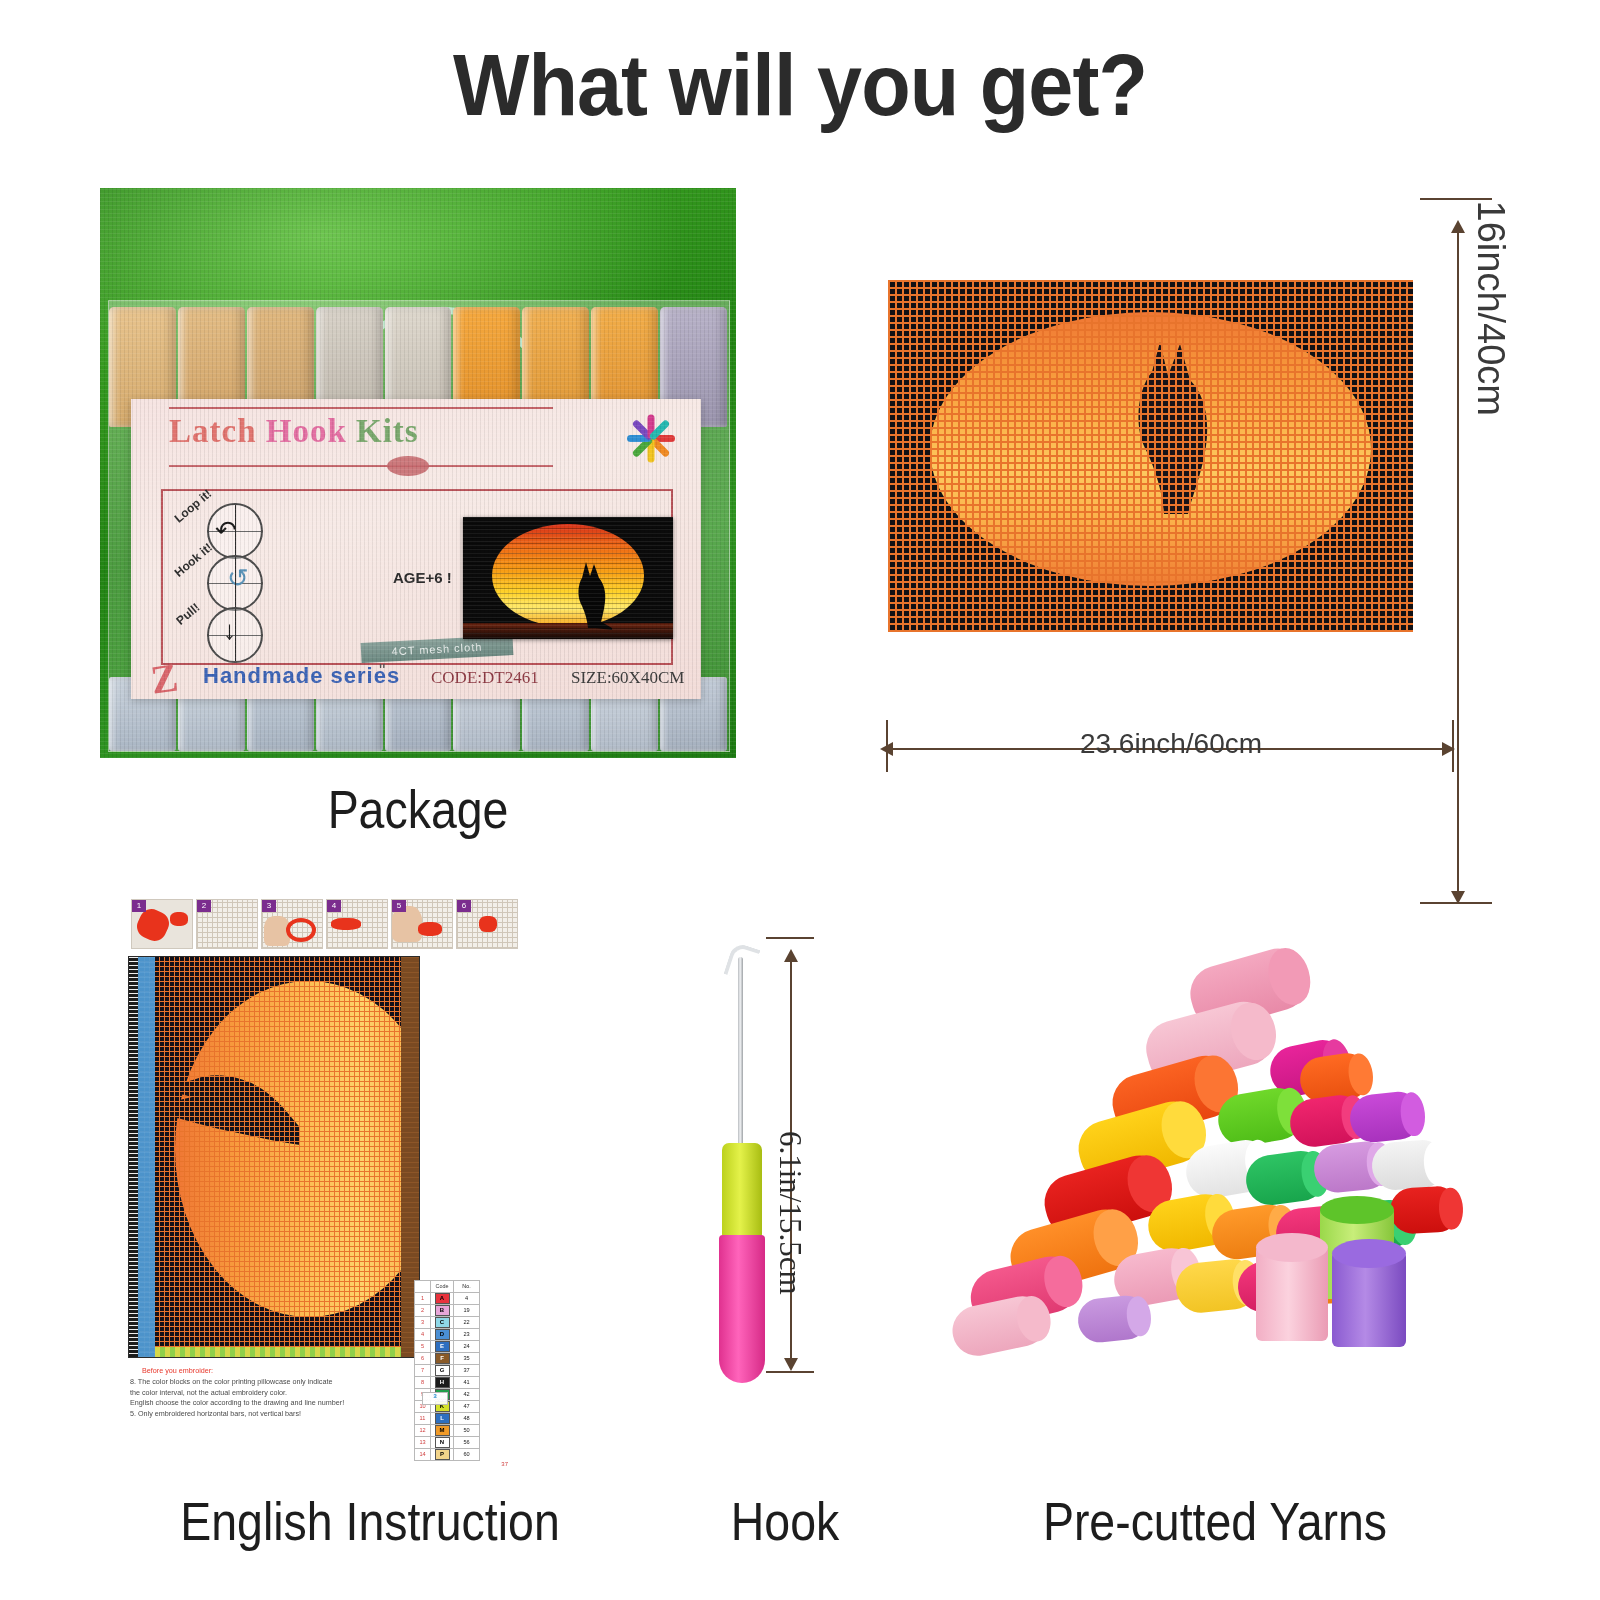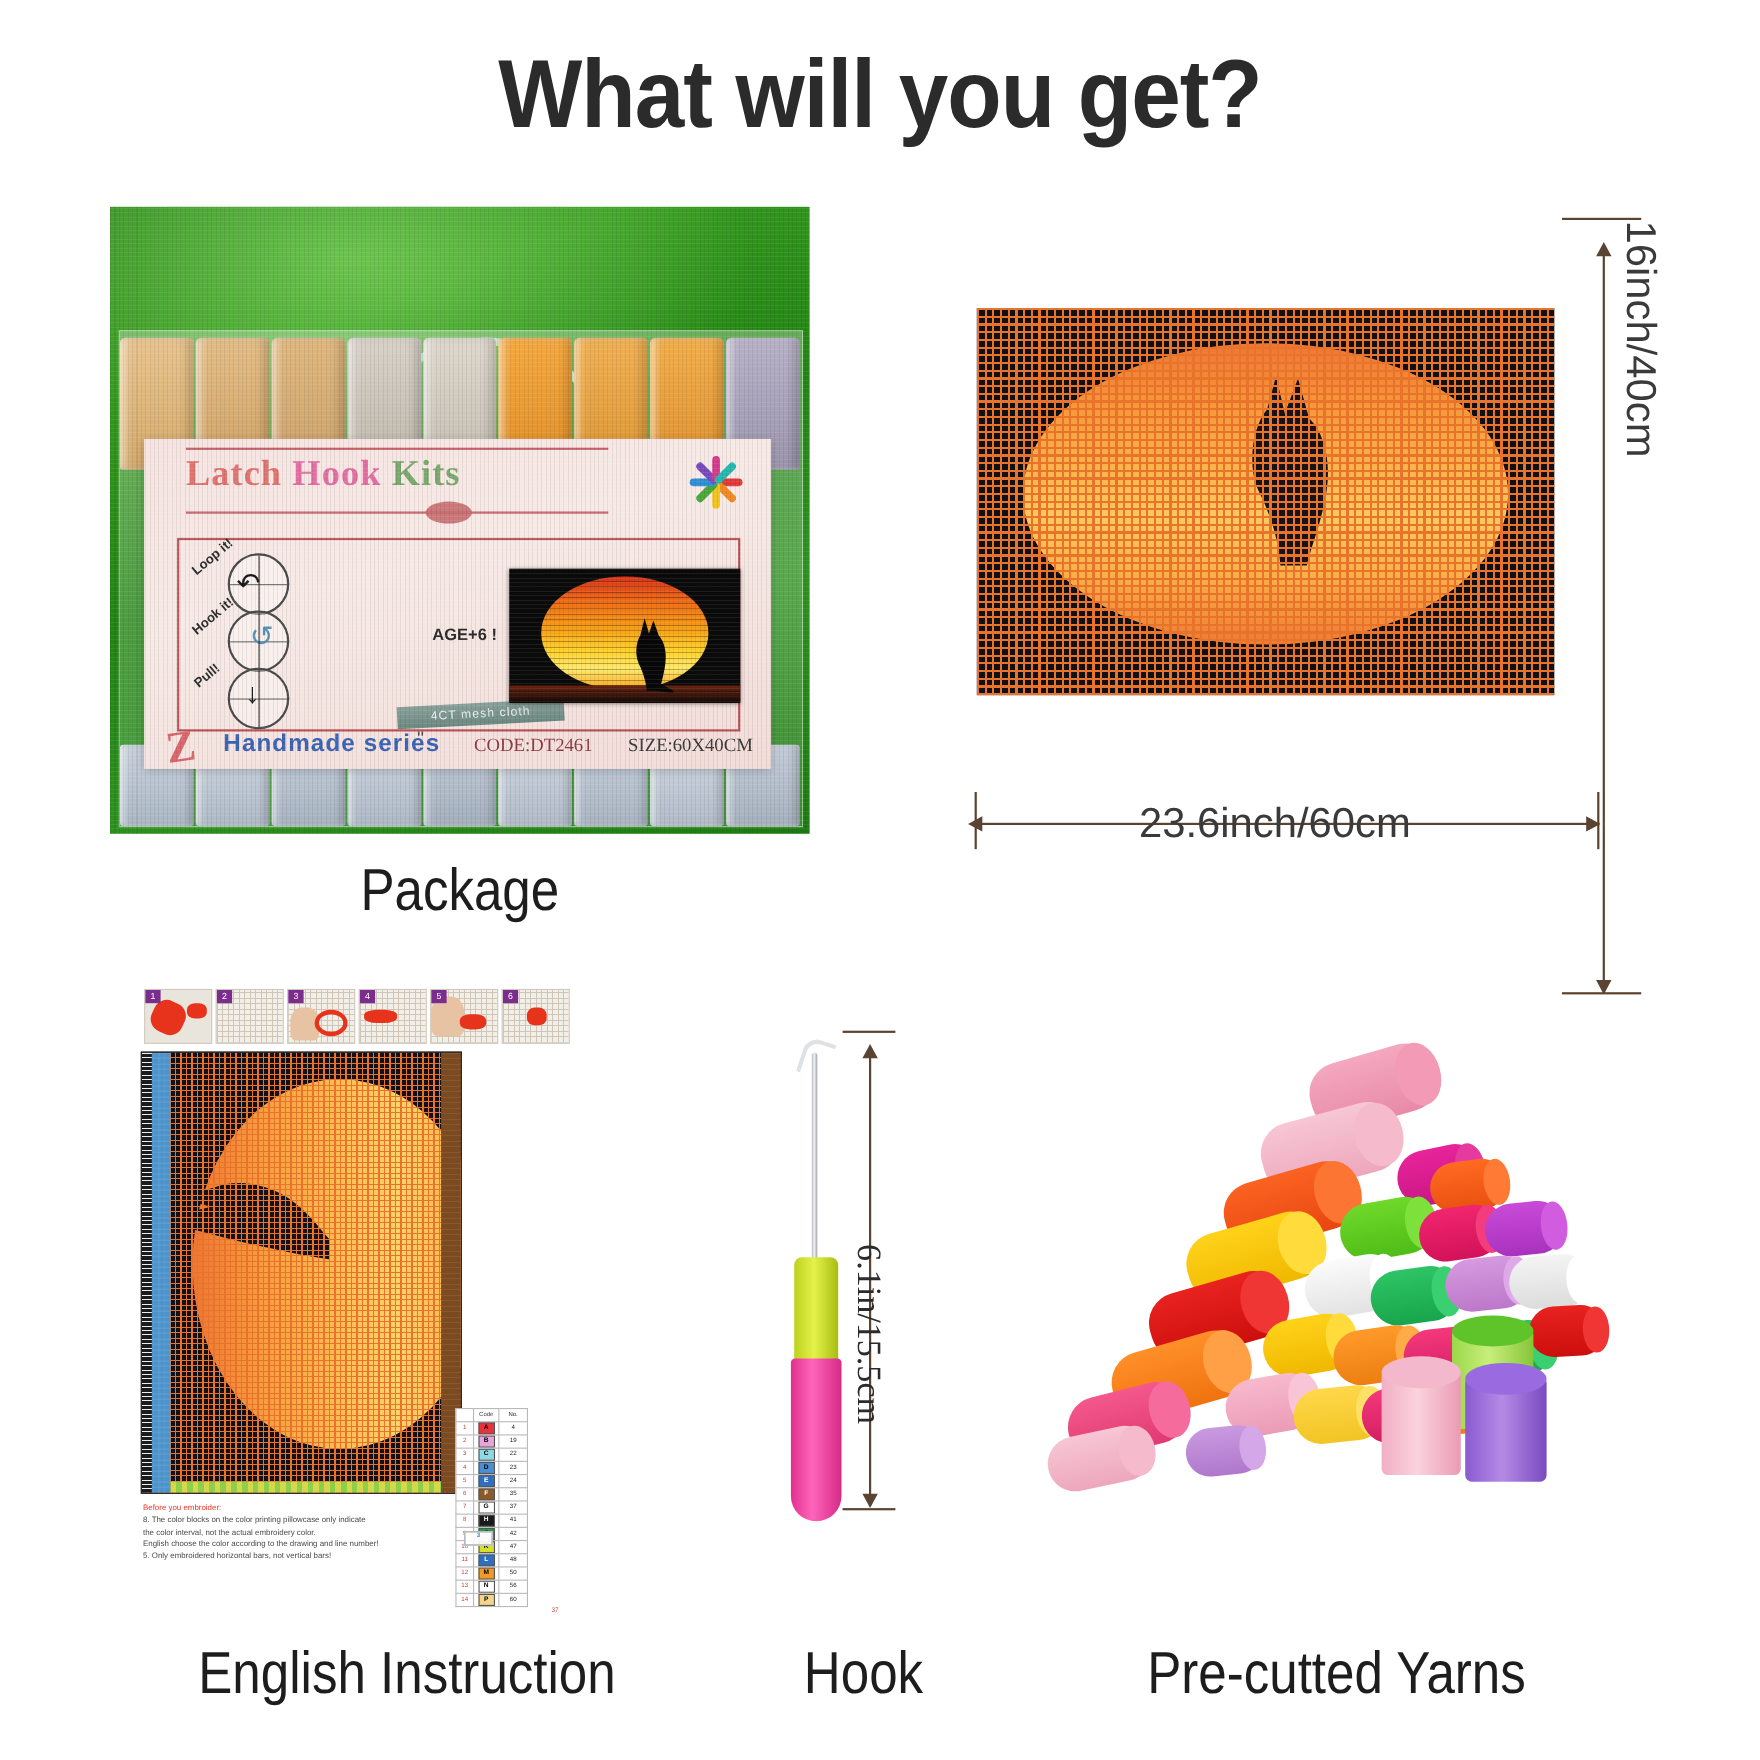--- a/index.html
+++ b/index.html
@@ -164,22 +164,22 @@
   .arrowD{border-left:7px solid transparent;border-right:7px solid transparent;border-top:13px solid #5a4331;}
   .arrowL{border-top:7px solid transparent;border-bottom:7px solid transparent;border-right:13px solid #5a4331;}
   .arrowR{border-top:7px solid transparent;border-bottom:7px solid transparent;border-left:13px solid #5a4331;}
   .dimlabelV{
     position:absolute;right:8px;top:236px;
     font-size:38px;color:#3a3a3a;white-space:nowrap;
     transform:rotate(90deg);transform-origin:100% 0;
     font-family:"Liberation Sans Narrow","Liberation Sans",sans-serif;
   }
   .dimlabelH{
-    position:absolute;left:4px;top:548px;width:590px;text-align:center;
-    font-size:38px;color:#3a3a3a;
+    position:absolute;left:16px;top:548px;width:590px;text-align:center;
+    font-size:28px;color:#3a3a3a;
     font-family:"Liberation Sans Narrow","Liberation Sans",sans-serif;
   }
 
   
   .instr{position:absolute;left:120px;top:898px;width:420px;height:565px;}
   .thumbs{position:absolute;left:12px;top:2px;width:400px;height:52px;display:flex;gap:5px;}
   .thumb{width:60px;height:48px;position:relative;overflow:hidden;
          background:#e9e4dc;box-shadow:0 0 0 1px #cfc8bd;}
   .thumb .badge{position:absolute;left:0;top:0;width:14px;height:12px;background:#7b2d8e;
          color:#fff;font-size:8px;line-height:12px;text-align:center;z-index:3;}
@@ -221,21 +221,21 @@
   .legend .codecell{width:22px;padding:0;}
   .swatch{display:block;width:13px;height:9px;margin:0 auto;
     font-size:6px;font-weight:bold;line-height:9px;color:#000;
     border:.5px solid #555;text-align:center;}
   .legend-total{text-align:right;font-size:6px;color:#d04040;padding-right:22px;}
   .before{
     position:absolute;left:10px;top:468px;width:300px;
     font-size:7.2px;line-height:1.5;color:#4a4a4a;
     font-family:"Liberation Sans",sans-serif;
   }
-  .before .hd{color:#e8362a;}
+  .before .hd{color:#e8362a;margin-left:12px;}
 
   
   .hookpanel{position:absolute;left:680px;top:935px;width:200px;height:470px;}
   .hk-needle{position:absolute;left:58px;top:22px;width:5px;height:192px;
     background:linear-gradient(90deg,#b9bcc0,#f0f2f4 45%,#9ea2a6);border-radius:3px;}
   .hk-barb{position:absolute;left:48px;top:10px;width:24px;height:30px;
     border:4px solid #dfe2e5;border-bottom:none;border-right:none;
     border-radius:14px 0 0 0;transform:rotate(18deg);}
   .hk-top{position:absolute;left:42px;top:208px;width:40px;height:94px;
     background:linear-gradient(90deg,#bcd11c,#e4f24a 45%,#a8bd12);

